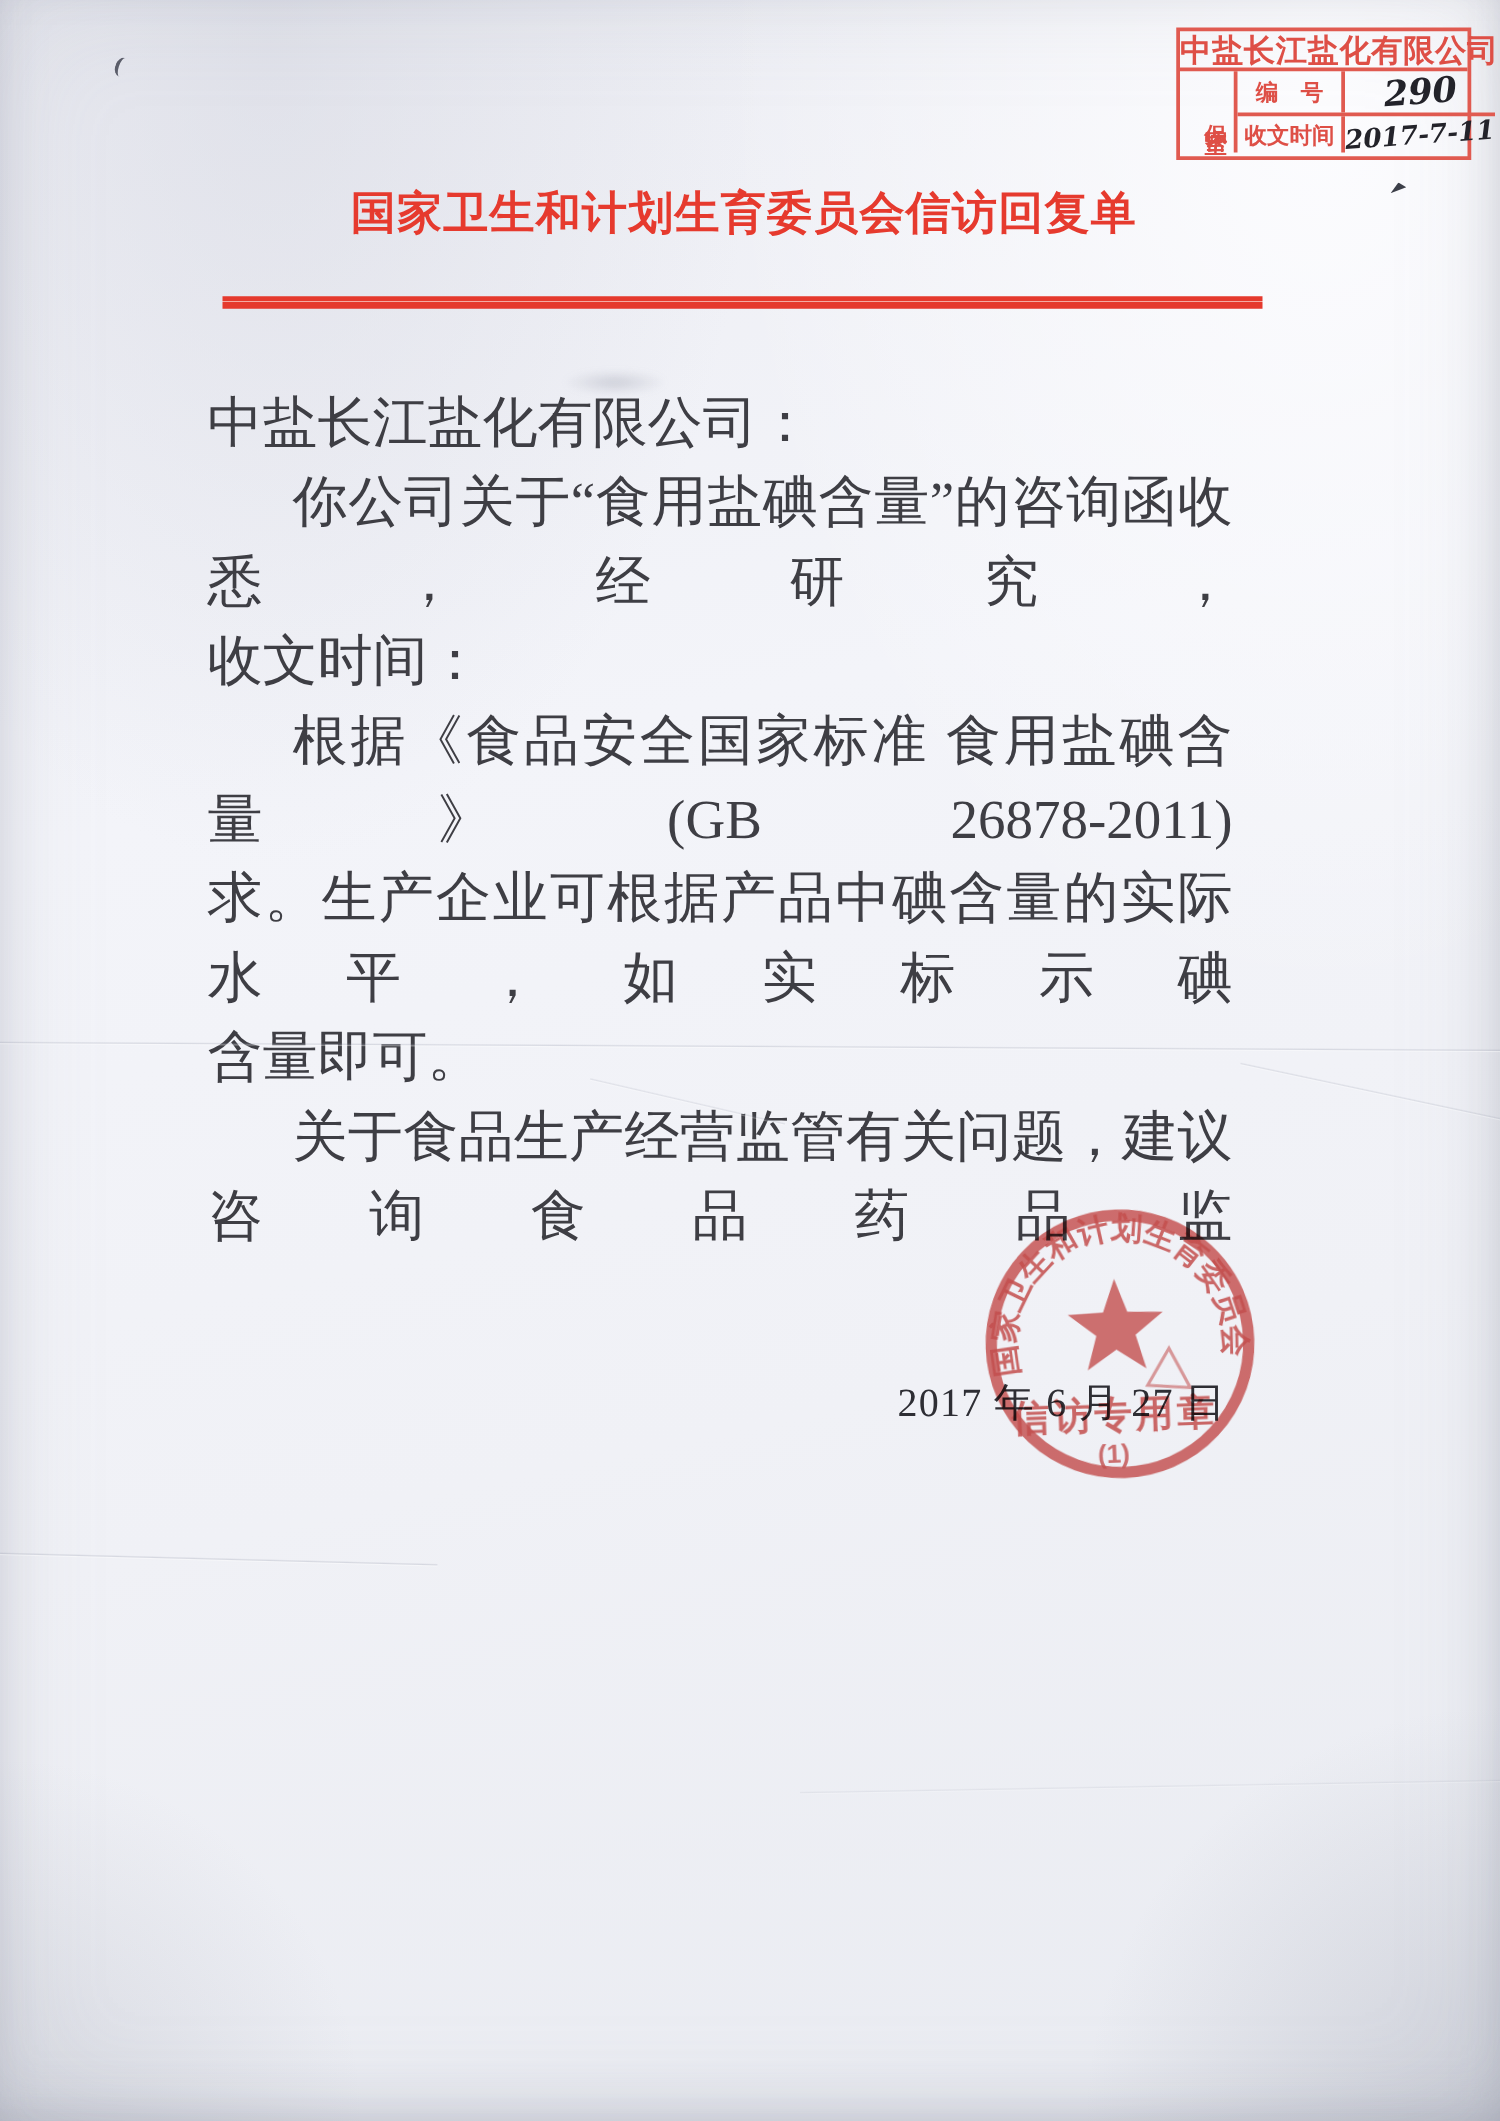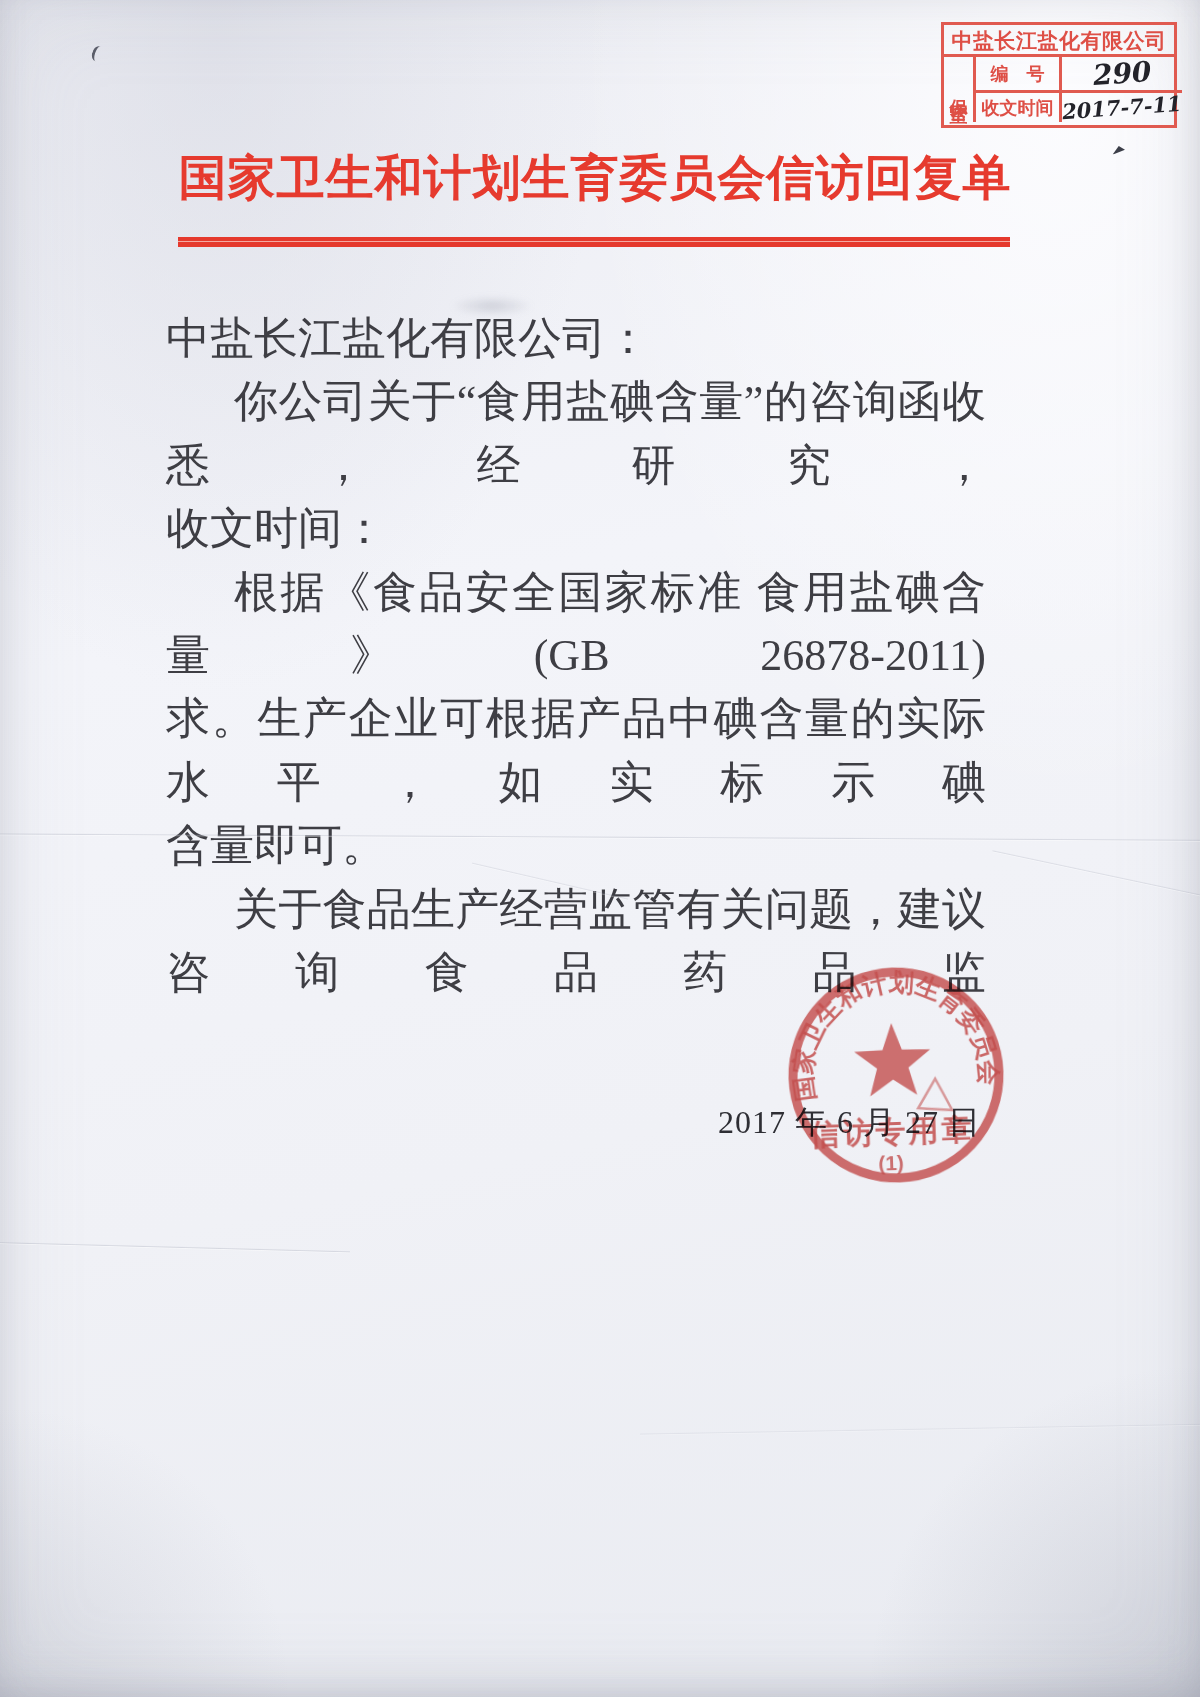--- a/index.html
+++ b/index.html
@@ -28,23 +28,23 @@
   .stamp-box{
     position:absolute;left:941px;top:22px;width:236px;height:106px;
     border:3px solid #e05a50;box-sizing:border-box;
     color:#de4f46;
     font-family:"Liberation Sans","DejaVu Sans",sans-serif;
     font-weight:700;
   }
   .stamp-header{
     height:32px;line-height:32px;text-align:center;
     border-bottom:3px solid #e05a50;box-sizing:border-box;
-    font-size:21px;letter-spacing:.5px;white-space:nowrap;
+    font-size:25px;letter-spacing:.5px;white-space:nowrap;
   }
-  .stamp-grid{display:flex;height:65px;}
+  .stamp-grid{display:flex;height:65px;padding-left:14px;}
   .stamp-side{
     width:32px;border-right:3px solid #e05a50;box-sizing:border-box;
     writing-mode:vertical-rl;text-orientation:upright;
     font-size:18px;letter-spacing:3px;
     display:flex;align-items:center;justify-content:center;
   }
   .stamp-rows{flex:1;display:flex;flex-direction:column;}
   .stamp-row{flex:1;display:flex;box-sizing:border-box;}
   .stamp-row + .stamp-row{border-top:3px solid #e05a50;}
   .stamp-label{
@@ -58,21 +58,21 @@
     font-style:italic;font-weight:700;color:#23232a;
     transform:rotate(-4deg);
   }
   .hand-number{font-size:28px;}
   .hand-date{font-size:21px;white-space:nowrap;}
 
   
   .doc-title{
     position:absolute;left:0;top:146px;width:1190px;text-align:center;
     font-family:"Liberation Sans","DejaVu Sans",sans-serif;
-    font-weight:700;font-size:48px;letter-spacing:1px;color:#e63a2e;
+    font-weight:700;font-size:36px;letter-spacing:1px;color:#e63a2e;
     white-space:nowrap;
   }
   .title-rule{
     position:absolute;left:178px;top:237px;width:832px;height:10px;
     background:linear-gradient(to bottom,#e5392d 0 3.5px,#f4aaa2 3.5px 5px,#e5392d 5px 10px);
   }
 
   
   .letter-body{
     position:absolute;left:166px;top:307px;width:820px;

